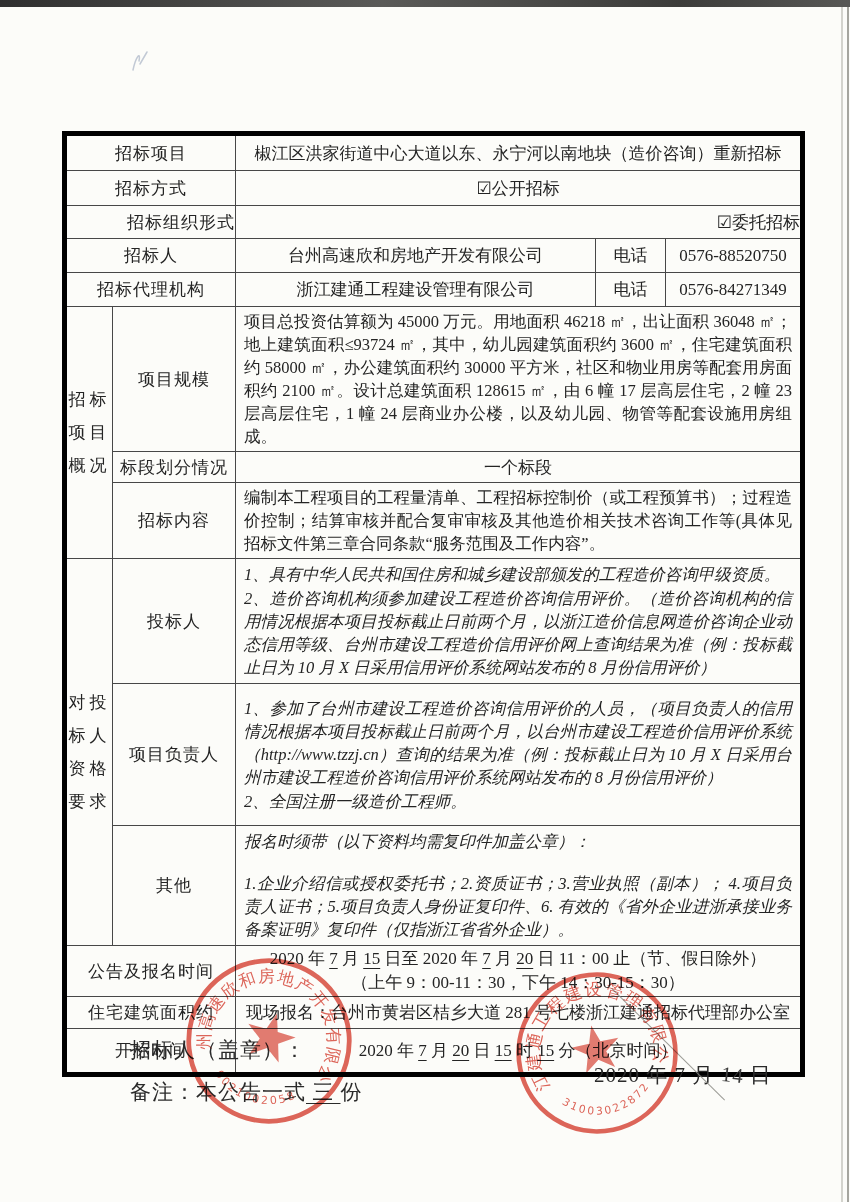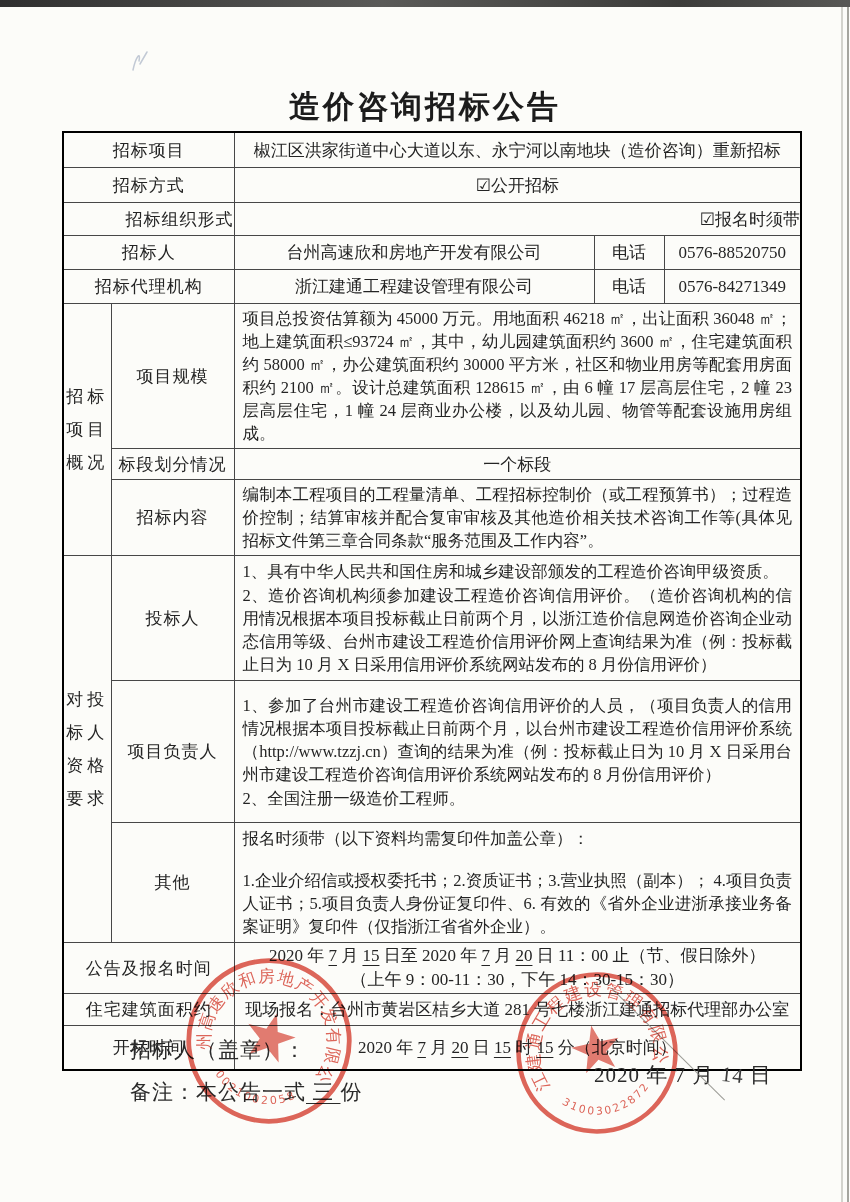--- a/index.html
+++ b/index.html
@@ -20,33 +20,33 @@
 
   .doc-title{
     position:absolute;left:0;top:86px;width:850px;text-align:center;
     font-family:"Liberation Sans","DejaVu Sans",sans-serif;
     font-size:31px;font-weight:bold;letter-spacing:3px;color:#1c1c1c;
   }
 
   table.doc{
     position:absolute;left:62px;top:131px;width:738px;
     border-collapse:collapse;table-layout:fixed;
-    border:2px solid #000000;
+    border:5px solid #000000;
   }
   table.doc td{
     border:1.5px solid #474747;
     padding:0;vertical-align:middle;
     font-size:17px;color:#242424;
     overflow:hidden;
   }
   td.lab{text-align:center;letter-spacing:1px;}
   td.cen{text-align:center;}
   .vlabel{width:42px;margin:0 auto;word-break:break-all;line-height:33px;letter-spacing:4px;text-align:center;}
   .cellp{padding:3px 8px;font-size:16.5px;line-height:23px;text-align:justify;}
-  .cellp p{margin:1px 0;}
+  .cellp p{margin:1px 0;font-style:italic;}
   .useg{text-decoration:underline;text-underline-offset:4px;text-decoration-thickness:1px;}
   .two-line{line-height:24px;}
 
   
   .r1 td{height:34px;} .r2 td{height:34px;} .r3 td{height:32px;text-align:right;}
   .r4 td{height:33px;} .r5 td{height:33px;}
   .r6 td{height:143px;margin-top:23px;} .r7 td{height:30px;} .r8 td{height:73px;}
   .r9 td{height:119px;} .r10 td{height:141px;} .r11 td{height:104px;}
   .r12 td{height:50px;} .r13 td{height:31px;} .r14 td{height:43px;}
 
@@ -67,21 +67,20 @@
 <div class="page">
 
   <div class="scan-top"></div>
   <div class="scan-right-1"></div>
   <div class="scan-right-2"></div>
 
   <svg class="hand-mark" width="26" height="30" viewBox="0 0 26 30">
     <path d="M6,24 C9,10 14,5 12,15 M13,18 l7,-12" stroke="#93a1b8" stroke-width="1.5" fill="none" stroke-linecap="round"></path>
   </svg>
 
-  <div class="doc-title">造价咨询招标公告</div>
 
   <table class="doc">
     <colgroup>
         <col style="width:48px">
         <col style="width:123px">
         <col style="width:360px">
         <col style="width:70px">
         <col style="width:137px">
       </colgroup>
 
@@ -91,21 +90,21 @@
       <td class="cen" colspan="3">椒江区洪家街道中心大道以东、永宁河以南地块（造价咨询）重新招标</td>
     </tr>
 
     <tr class="r2">
       <td class="lab" colspan="2">招标方式</td>
       <td class="cen" colspan="3"><span>☑</span><span>公开招标</span></td>
     </tr>
 
     <tr class="r3">
       <td class="lab" colspan="2">招标组织形式</td>
-      <td class="cen" colspan="3"><span>☑</span><span>报名时须带</span></td>
+      <td class="cen" colspan="3"><span>☑</span><span>委托招标</span></td>
     </tr>
 
     <tr class="r4">
       <td class="lab" colspan="2">招标人</td>
       <td class="cen">台州高速欣和房地产开发有限公司</td>
       <td class="cen">电话</td>
       <td class="cen">0576-88520750</td>
     </tr>
 
     <tr class="r5">

